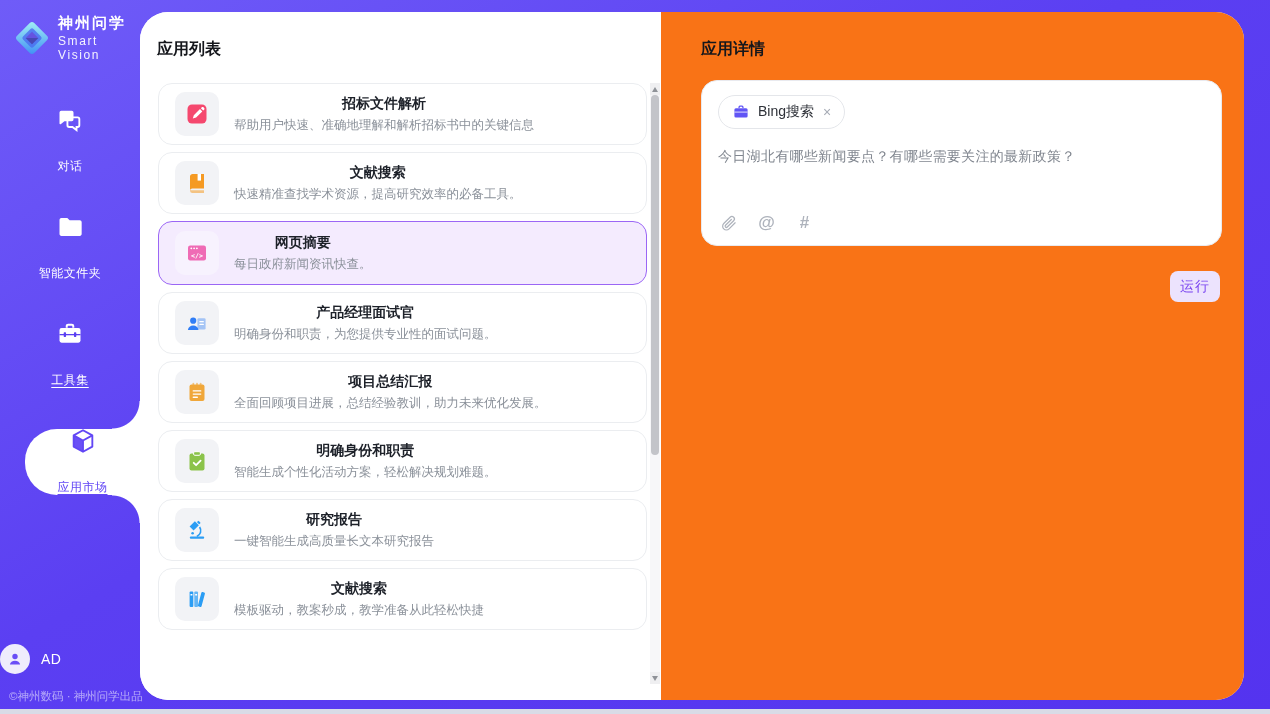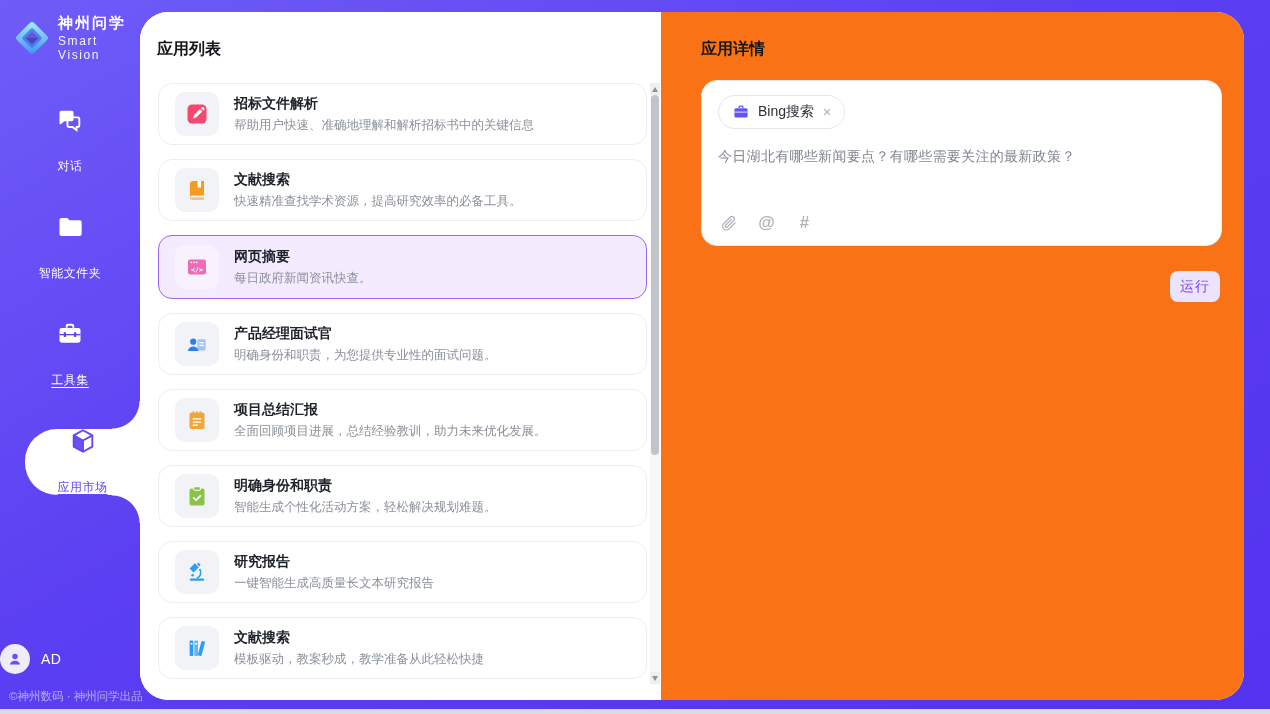--- a/index.html
+++ b/index.html
@@ -39,24 +39,24 @@
   .avatar svg{ width:18px; height:18px; }
   .user-label{ color:#fff; font-size:14px; letter-spacing:.5px; }
   .side-footer{ position:absolute; left:9px; bottom:10px; font-size:11.5px; color:rgba(255,255,255,.55); white-space:nowrap; }
 
   
   .main{ position:absolute; left:140px; top:12px; width:1104px; height:688px; border-radius:28px;
          background:#f4f5f8; display:flex; overflow:hidden; z-index:2; }
   .panel-title{ font-size:16px; font-weight:bold; color:#15171c; }
 
   
-  .list-panel{ position:relative; width:521px; flex:none; background:#fff; }
+  .list-panel{ position:relative; width:521px; flex:none; background:#fff;text-align:center; }
   .list-panel .panel-title{ position:absolute; top:27px; left:17px; }
   .cards{ position:absolute; top:71px; left:18px; right:14px; bottom:0; overflow:hidden;
-          display:flex; flex-direction:column; gap:14px; }
+          display:flex; flex-direction:column; gap:7px; }
   .card{ flex:none; min-height:59px; background:#fff; border:1px solid #ebedf0; border-radius:14px;
          display:flex; align-items:center; gap:15px; padding:8px 16px; cursor:pointer; }
   .card.selected{ background:#f4ebfe; border:1.5px solid #9b66f5; min-height:64px; }
   .cicon{ width:44px; height:44px; flex:none; border-radius:10px; background:#f2f3f6;
           display:flex; align-items:center; justify-content:center; }
   .card.selected .cicon{ background:#f7f2fe; }
   .cicon svg{ width:24px; height:24px; }
   .ctitle{ font-size:14px; font-weight:bold; color:#1d2129; }
   .cdesc{ font-size:12.5px; color:#8a9099; margin-top:4px; }
 

